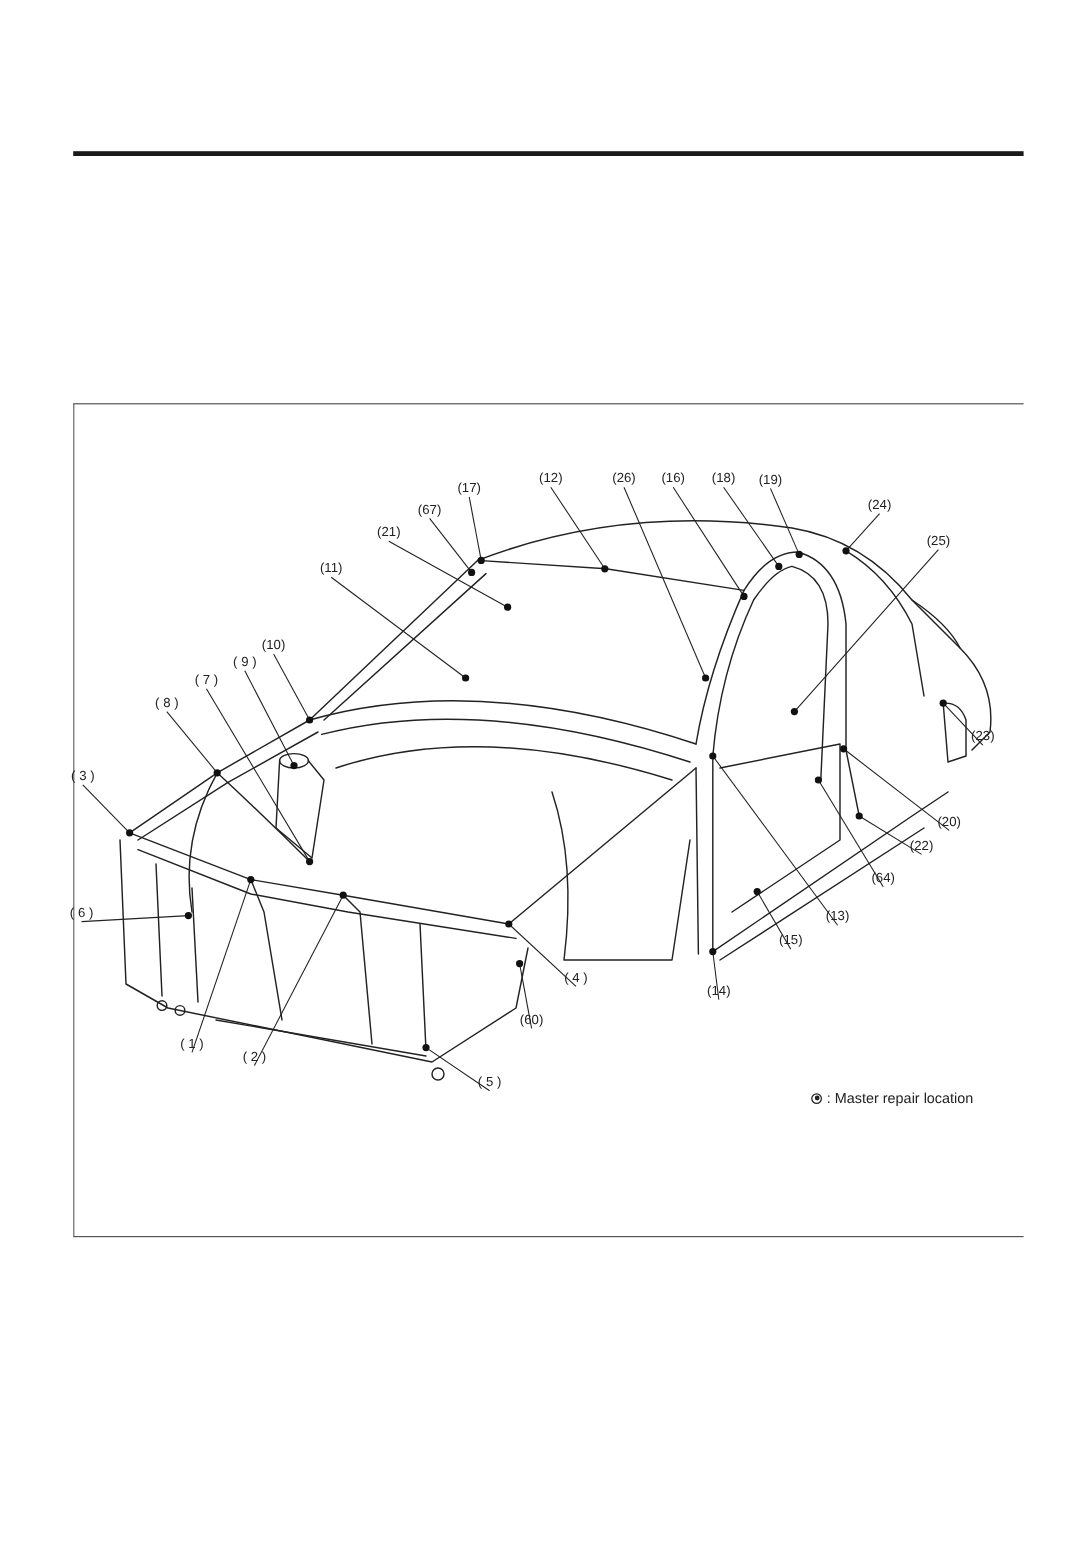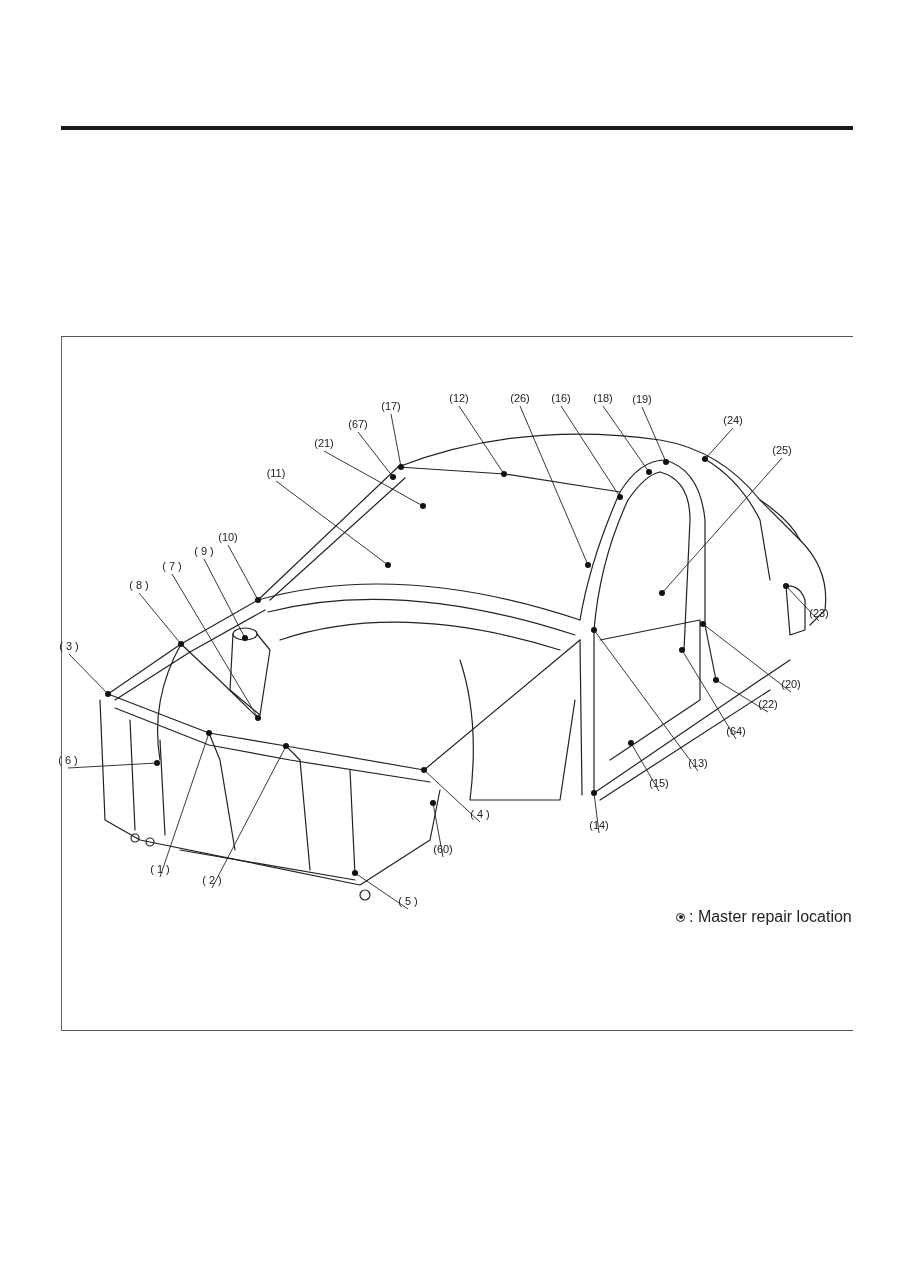--- a/index.html
+++ b/index.html
@@ -1,21 +1,21 @@
 <!DOCTYPE html>
 <html><head>
 <meta charset="utf-8">
 <style>
   html, body { margin: 0; padding: 0; background: #ffffff; }
   body { width: 909px; height: 1284px; position: relative; overflow: hidden; font-family: "Liberation Sans", sans-serif; color: #1a1a1a; }
   .top-rule { position: absolute; left: 61px; top: 126px; width: 792px; height: 4px; background: #1a1a1a; }
   .frame { position: absolute; left: 61px; top: 336px; width: 792px; height: 695px; border-top: 1.5px solid #555; border-left: 1.5px solid #666; border-bottom: 1.5px solid #555; box-sizing: border-box; }
   svg.diagram { position: absolute; left: 0; top: 0; width: 909px; height: 1284px; }
   .lbl { font-family: "Liberation Sans", sans-serif; font-size: 11px; fill: #222; }
-  .legend { position: absolute; left: 676px; top: 908px; font-size: 16px; color: #222; display: flex; align-items: center; gap: 4px; }
+  .legend { position: absolute; left: 676px; top: 908px; font-size: 12px; color: #222; display: flex; align-items: center; gap: 4px; }
   .legend .sym { width: 9px; height: 9px; border: 1.3px solid #222; border-radius: 50%; display: inline-flex; align-items: center; justify-content: center; box-sizing: border-box; }
   .legend .sym::after { content: ""; width: 4px; height: 4px; border-radius: 50%; background: #222; }
 </style>
 </head>
 <body>
 
 <div class="top-rule"></div>
 <div class="frame"></div>
 
 <svg class="diagram" viewBox="0 0 909 1284" xmlns="http://www.w3.org/2000/svg">

